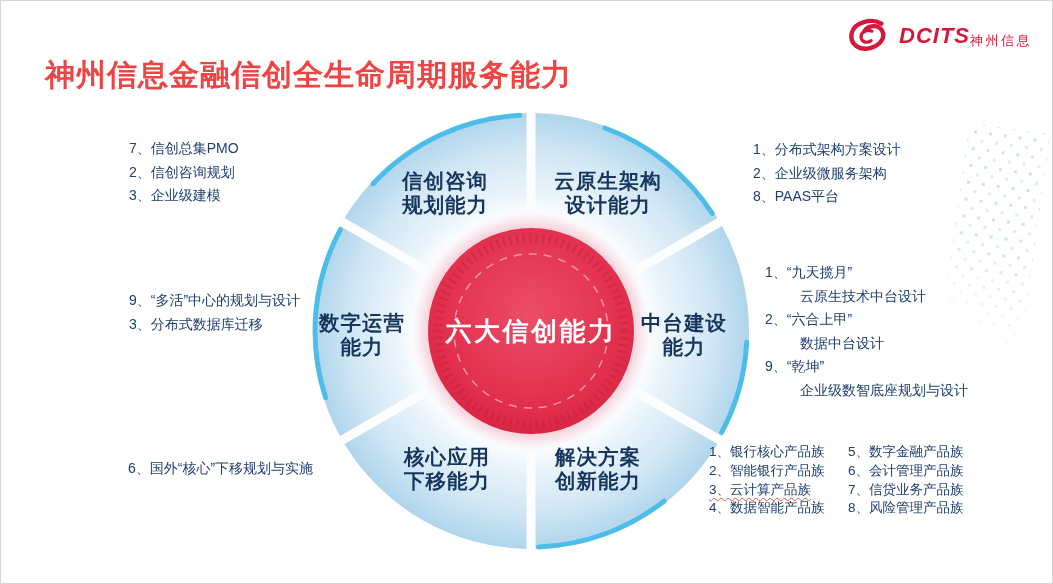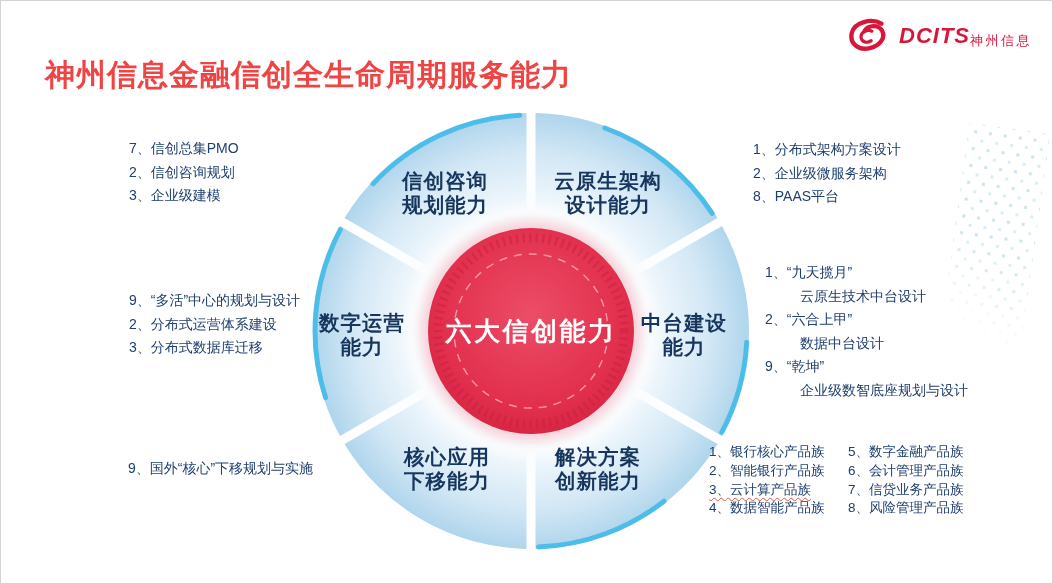--- a/index.html
+++ b/index.html
@@ -124,26 +124,25 @@
   </svg>
 
   <div class="list" style="left:128px;top:136px;">
     <div class="li">7、信创总集PMO</div>
     <div class="li">2、信创咨询规划</div>
     <div class="li">3、企业级建模</div>
   </div>
 
   <div class="list" style="left:128px;top:288px;">
     <div class="li">9、“多活”中心的规划与设计</div>
-    <div class="li">2、分布式运营体系建设</div>
     <div class="li">3、分布式数据库迁移</div>
   </div>
 
   <div class="list" style="left:127px;top:456px;">
-    <div class="li">9、国外“核心”下移规划与实施</div>
+    <div class="li">6、国外“核心”下移规划与实施</div>
   </div>
 
   <div class="list" style="left:752px;top:137px;">
     <div class="li">1、分布式架构方案设计</div>
     <div class="li">2、企业级微服务架构</div>
     <div class="li">8、PAAS平台</div>
   </div>
 
   <div class="list" style="left:740px;top:260px;margin-left:24px;">
     <div class="li">1、“九天揽月”</div>

